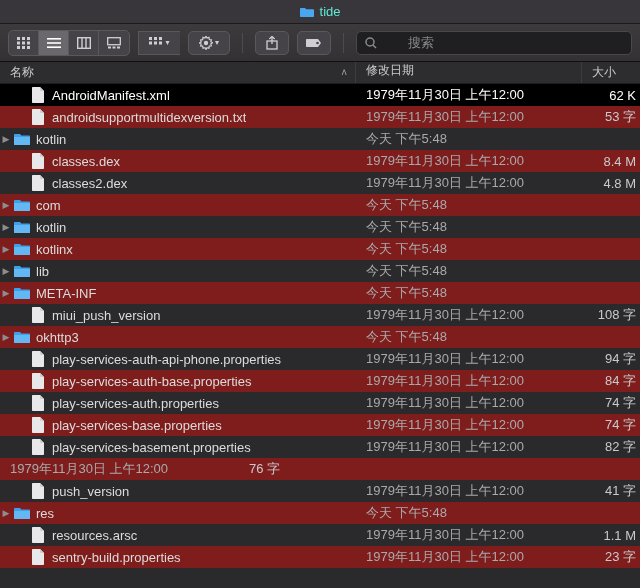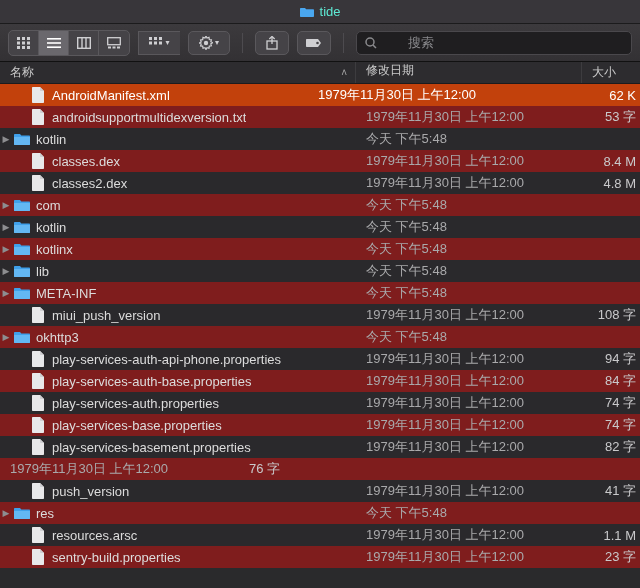--- a/index.html
+++ b/index.html
@@ -23,21 +23,21 @@
   .search input::placeholder { color:#8a8a8d; }
   .header-row { height: 22px; background: #2d2c2f; border-bottom: 1px solid #1c1b1d; display: flex; align-items: center; font-size: 12px; color: #ccc; }
   .col-name-h { flex: 1; padding-left: 10px; display: flex; align-items: center; border-right: 1px solid #3d3c3f; height: 100%; }
   .col-date-h { width: 226px; padding-left: 10px; border-right: 1px solid #3d3c3f; height:100%; display:flex; align-items:flex-start; }
   .col-size-h { width: 58px; padding-left: 10px; height:100%; display:flex; align-items:center; }
   .sort-arrow { margin-left: auto; margin-right: 8px; font-size: 10px; color:#aaa; }
   .rows { }
   .row { height: 22px; display: flex; align-items: center; font-size: 13px; }
   .row.even { background: #2a292c; }
   .row.odd  { background: #7f1d1d; }
-  .row.sel  { background: #c2410c; color: #fff; gap: 48px; }
+  .row.sel  { background: #000000; color: #fff; }
   .row.sel .date, .row.sel .size { color: #fff; }
   .name-cell { flex: 1; display: flex; align-items: center; overflow: hidden; white-space: nowrap; }
   .date { width: 226px; padding-left: 10px; color: #a9a9ab; white-space: nowrap; overflow:hidden; }
   .size { width: 58px; color: #c9c9cb; text-align: right; padding-right: 4px; white-space: nowrap; overflow: hidden; }
   .disc { width: 12px; display:inline-flex; justify-content:center; color:#8d8d90; font-size:9px; cursor:pointer; }
   .indent { display:inline-block; }
   .icon { width:16px; height:16px; margin: 0 6px 0 2px; display:inline-flex; align-items:center; justify-content:center; flex-shrink:0; }
   .fname { overflow:hidden; text-overflow:ellipsis; white-space:nowrap; }
   svg { display:block; }
 </style>

